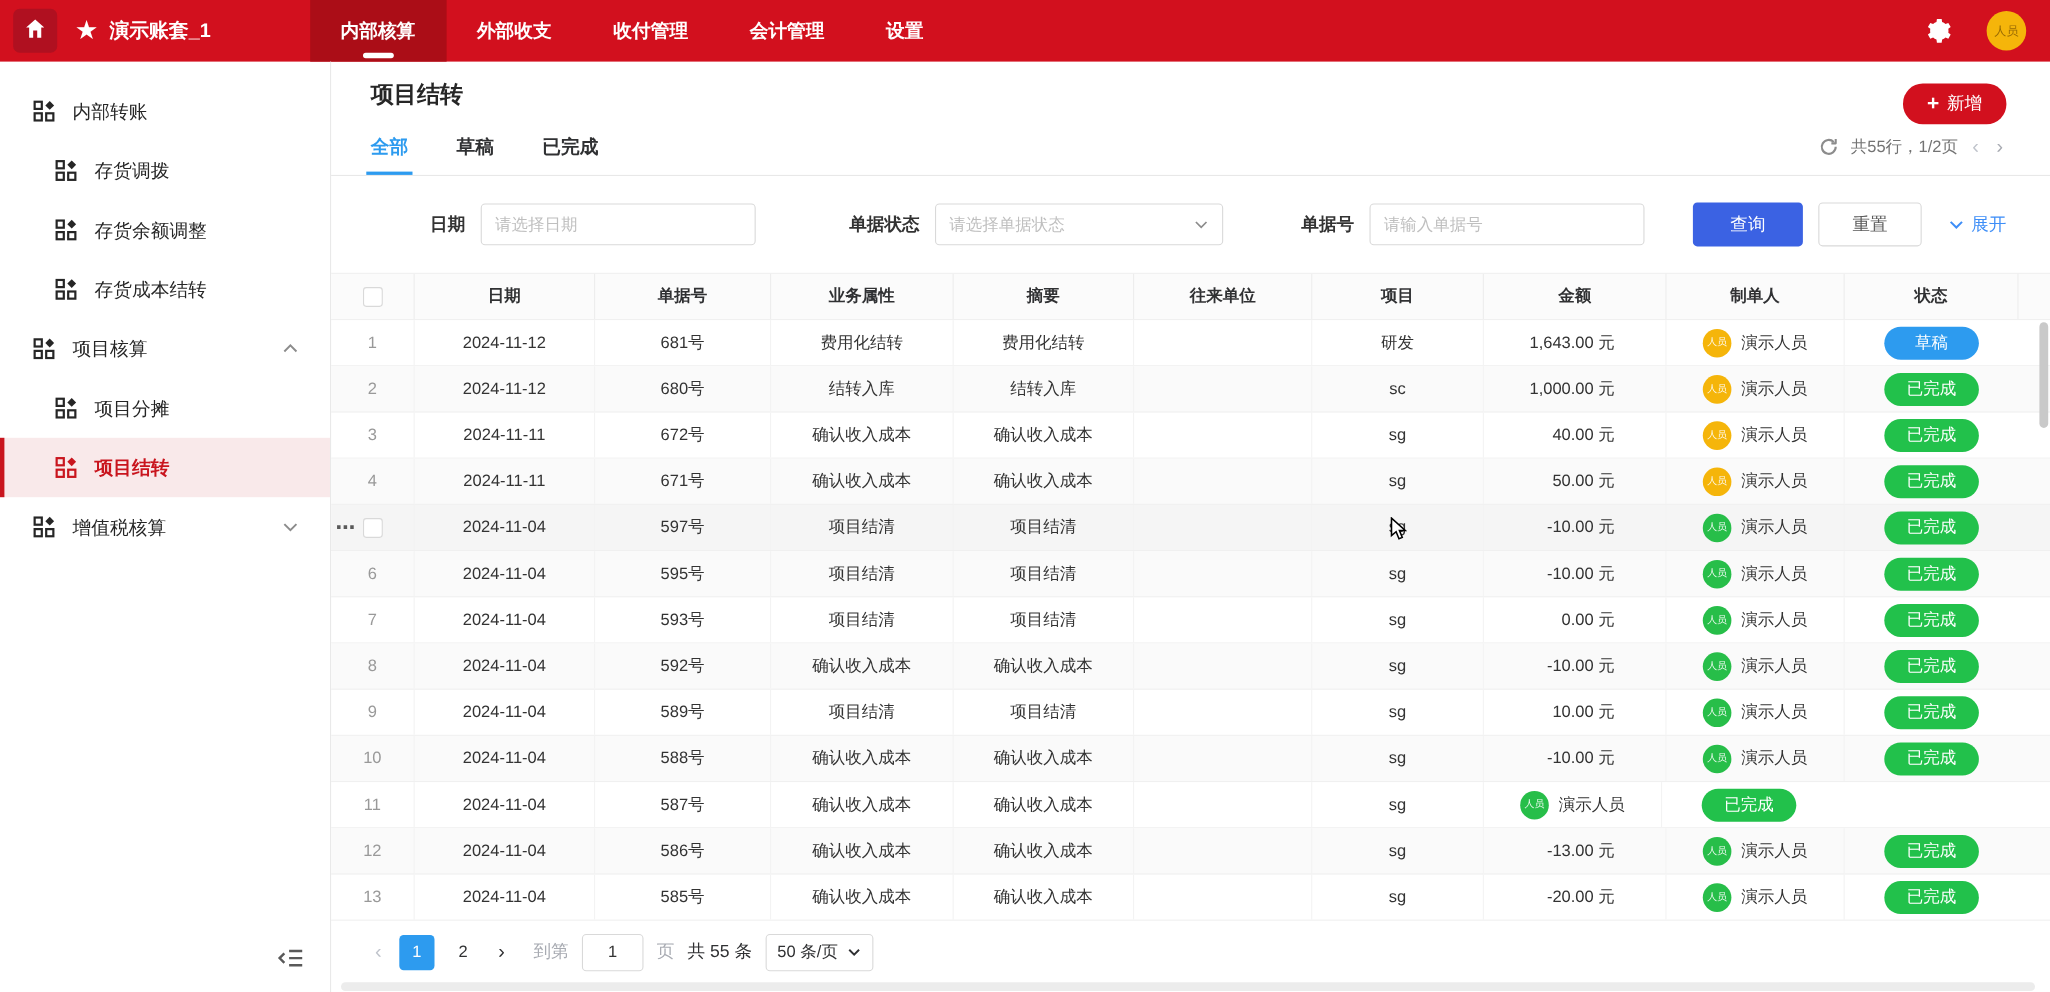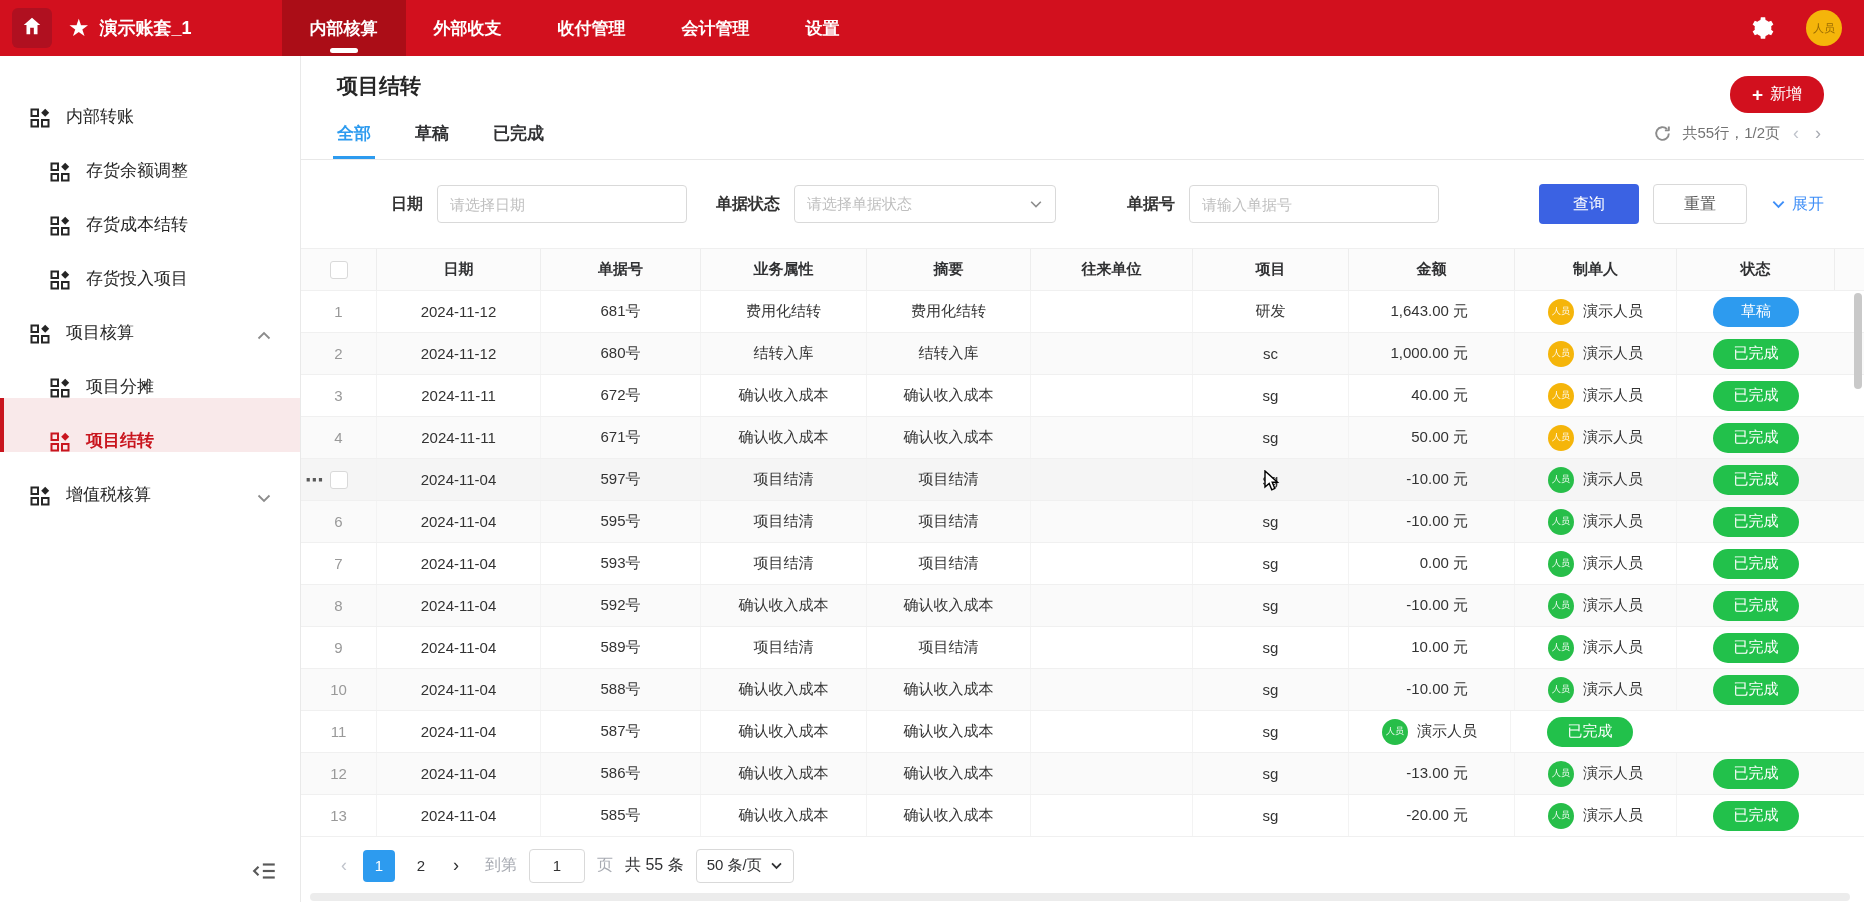--- a/index.html
+++ b/index.html
@@ -22,21 +22,21 @@
               width:28px; height:5px; border-radius:2.5px; background:#fff; }
   .topbar-right { margin-left:auto; display:flex; align-items:center; }
   .gear { width:26px; height:26px; cursor:pointer; }
   .tb-avatar { width:36px; height:36px; border-radius:50%; background:#F5B50A; margin:0 22px 0 30px;
                display:flex; align-items:center; justify-content:center; color:rgba(120,80,0,.75);
                font-size:11px; cursor:pointer; }
 
   
   .body { display:flex; height:846px; }
   .sidebar { width:301px; border-right:1px solid #E9E9E9; padding-top:18px; position:relative; flex:none; }
-  .side-item { position:relative; height:54px; display:flex; align-items:flex-end; cursor:pointer; }
+  .side-item { position:relative; height:54px; display:flex; align-items:center; cursor:pointer; }
   .side-item.lv1 { padding-left:30px; }
   .side-item.lv2 { padding-left:50px; }
   .side-item .s-icon { width:20px; height:20px; flex:none; }
   .side-item .s-label { margin-left:16px; font-size:17px; color:#262626; }
   .side-item .s-chevron { margin-left:auto; margin-right:28px; width:16px; height:16px; color:#8C8C8C; }
   .side-item.active { background:#F9E9EA; }
   .side-item.active::before { content:""; position:absolute; left:0; top:0; bottom:0; width:4px; background:#C9151E; }
   .side-item.active .s-label { color:#C9151E; font-weight:bold; }
   .collapse-btn { position:absolute; left:252px; bottom:16px; width:28px; height:28px; cursor:pointer; color:#595959; }
 
@@ -172,39 +172,39 @@
             </svg></span>
     <span class="s-label">内部转账</span>
         </div>
         <div class="side-item lv2">
           <span class="s-icon"><svg viewBox="0 0 20 20" width="20" height="20">
   <rect x="1.5" y="1.5" width="6.5" height="6.5" fill="none" stroke="#262626" stroke-width="2"></rect>
   <rect x="1.5" y="12" width="6.5" height="6.5" fill="none" stroke="#262626" stroke-width="2"></rect>
   <rect x="12" y="12" width="6.5" height="6.5" fill="none" stroke="#262626" stroke-width="2"></rect>
   <polygon points="15.2,0.8 19.2,4.8 15.2,8.8 11.2,4.8" fill="#262626"></polygon>
             </svg></span>
-    <span class="s-label">存货余额调整</span>
+    <span class="s-label">存货调拨</span>
         </div>
         <div class="side-item lv2">
           <span class="s-icon"><svg viewBox="0 0 20 20" width="20" height="20">
   <rect x="1.5" y="1.5" width="6.5" height="6.5" fill="none" stroke="#262626" stroke-width="2"></rect>
   <rect x="1.5" y="12" width="6.5" height="6.5" fill="none" stroke="#262626" stroke-width="2"></rect>
   <rect x="12" y="12" width="6.5" height="6.5" fill="none" stroke="#262626" stroke-width="2"></rect>
   <polygon points="15.2,0.8 19.2,4.8 15.2,8.8 11.2,4.8" fill="#262626"></polygon>
             </svg></span>
-    <span class="s-label">存货成本结转</span>
+    <span class="s-label">存货余额调整</span>
         </div>
         <div class="side-item lv2">
           <span class="s-icon"><svg viewBox="0 0 20 20" width="20" height="20">
   <rect x="1.5" y="1.5" width="6.5" height="6.5" fill="none" stroke="#262626" stroke-width="2"></rect>
   <rect x="1.5" y="12" width="6.5" height="6.5" fill="none" stroke="#262626" stroke-width="2"></rect>
   <rect x="12" y="12" width="6.5" height="6.5" fill="none" stroke="#262626" stroke-width="2"></rect>
   <polygon points="15.2,0.8 19.2,4.8 15.2,8.8 11.2,4.8" fill="#262626"></polygon>
             </svg></span>
-    <span class="s-label">存货投入项目</span>
+    <span class="s-label">存货成本结转</span>
         </div>
         <div class="side-item lv1">
           <span class="s-icon"><svg viewBox="0 0 20 20" width="20" height="20">
   <rect x="1.5" y="1.5" width="6.5" height="6.5" fill="none" stroke="#262626" stroke-width="2"></rect>
   <rect x="1.5" y="12" width="6.5" height="6.5" fill="none" stroke="#262626" stroke-width="2"></rect>
   <rect x="12" y="12" width="6.5" height="6.5" fill="none" stroke="#262626" stroke-width="2"></rect>
   <polygon points="15.2,0.8 19.2,4.8 15.2,8.8 11.2,4.8" fill="#262626"></polygon>
             </svg></span>
     <span class="s-label">项目核算</span>
           <span class="s-chevron"><svg viewBox="0 0 16 16" width="16" height="16" fill="none" stroke="currentColor" stroke-width="1.8">
@@ -275,21 +275,21 @@
           <span class="pchev">‹</span>
           <span class="pchev next">›</span>
         </div>
       </div>
 
       <div class="filters">
         <div class="fgroup" style="margin-left:90px;">
           <span class="flabel">日期</span>
           <input class="f-input" style="width: 250px;" placeholder="请选择日期">
         </div>
-        <div class="fgroup" style="margin-left:29px;">
+        <div class="fgroup" style="margin-left:85px;">
           <span class="flabel">单据状态</span>
           <div class="f-select" style="width:262px;">
             <span class="ph">请选择单据状态</span>
             <span class="chev">
               <svg viewBox="0 0 16 16" width="14" height="14" fill="none" stroke="currentColor" stroke-width="1.8">
                   <path d="M2.5 5.5 8 11 13.5 5.5"></path>
                 </svg>
             </span>
           </div>
         </div>

